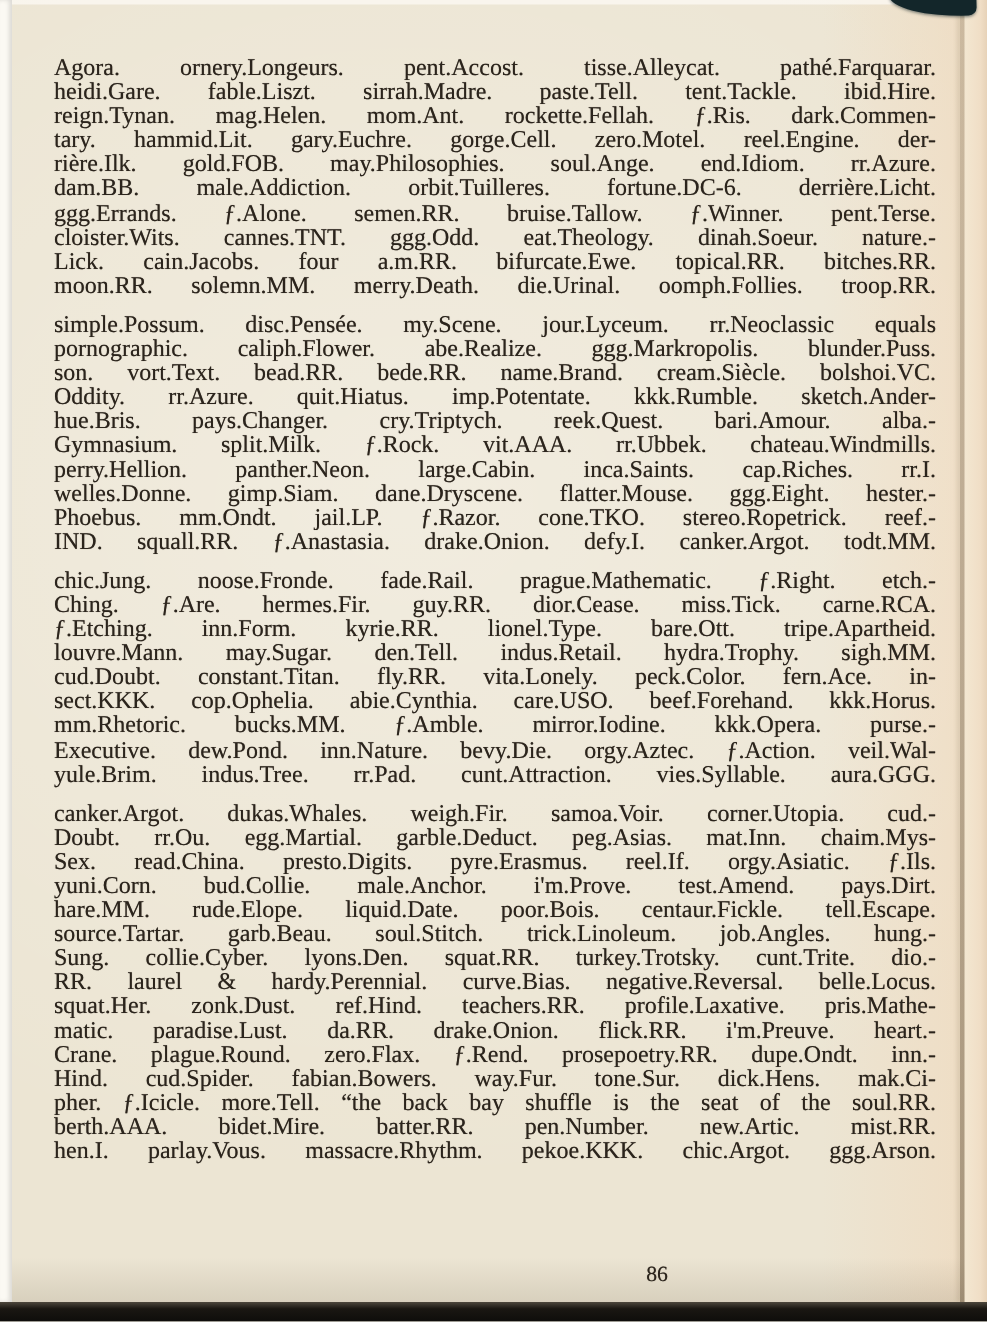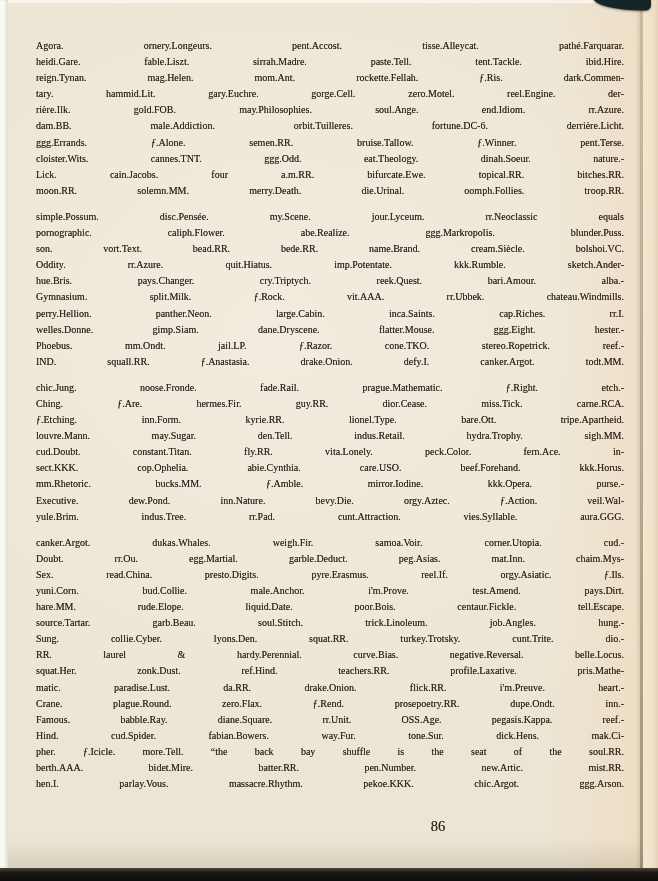--- a/index.html
+++ b/index.html
@@ -50,32 +50,32 @@
     box-shadow: 0 1px 2px rgba(19,38,42,0.5);
   }
   .band-bottom {
     position:absolute; left:0; right:0; bottom:0; height:13px;
     background: linear-gradient(to bottom, #4d473c 0%, #1a1712 35%, #0e0d0b 100%);
   }
   
   .text-block {
     position:absolute; left:36px; top:38px; width:588px;
     color:#2b241c;
-    font-size:10px; line-height:16.1px;
+    font-size:16px; line-height:16.1px;
     text-shadow: 0 0 0.45px rgba(43,36,28,0.65);
   }
   .paragraph { margin:0 0 10px 0; }
   .line {
     text-align: justify;
     text-align-last: justify;
     -moz-text-align-last: justify;
     white-space: normal;
   }
   .page-number {
-    position:absolute; left:406px; top:818px; width:64px;
+    position:absolute; left:406px; top:842px; width:64px;
     text-align:center;
     font-size:14.5px; color:#2b241c;
     text-shadow: 0 0 0.45px rgba(43,36,28,0.6);
   }
 </style>
 </head>
 <body>
 
 <div class="scan">
   <div class="sheen"></div>
@@ -128,21 +128,20 @@
         <div class="line">Doubt. rr.Ou. egg.Martial. garble.Deduct. peg.Asias. mat.Inn. chaim.Mys-</div>
         <div class="line">Sex. read.China. presto.Digits. pyre.Erasmus. reel.If. orgy.Asiatic. ƒ.Ils.</div>
         <div class="line">yuni.Corn. bud.Collie. male.Anchor. i'm.Prove. test.Amend. pays.Dirt.</div>
         <div class="line">hare.MM. rude.Elope. liquid.Date. poor.Bois. centaur.Fickle. tell.Escape.</div>
         <div class="line">source.Tartar. garb.Beau. soul.Stitch. trick.Linoleum. job.Angles. hung.-</div>
         <div class="line">Sung. collie.Cyber. lyons.Den. squat.RR. turkey.Trotsky. cunt.Trite. dio.-</div>
         <div class="line">RR. laurel &amp; hardy.Perennial. curve.Bias. negative.Reversal. belle.Locus.</div>
         <div class="line">squat.Her. zonk.Dust. ref.Hind. teachers.RR. profile.Laxative. pris.Mathe-</div>
         <div class="line">matic. paradise.Lust. da.RR. drake.Onion. flick.RR. i'm.Preuve. heart.-</div>
         <div class="line">Crane. plague.Round. zero.Flax. ƒ.Rend. prosepoetry.RR. dupe.Ondt. inn.-</div>
-        <div class="line">Famous. babble.Ray. diane.Square. rr.Unit. OSS.Age. pegasis.Kappa. reef.-</div>
         <div class="line">Hind. cud.Spider. fabian.Bowers. way.Fur. tone.Sur. dick.Hens. mak.Ci-</div>
         <div class="line">pher. ƒ.Icicle. more.Tell. “the back bay shuffle is the seat of the soul.RR.</div>
         <div class="line">berth.AAA. bidet.Mire. batter.RR. pen.Number. new.Artic. mist.RR.</div>
         <div class="line">hen.I. parlay.Vous. massacre.Rhythm. pekoe.KKK. chic.Argot. ggg.Arson.</div>
       </div>
     </div>
 
   <div class="page-number">86</div>
 
   <div class="band-bottom"></div>

